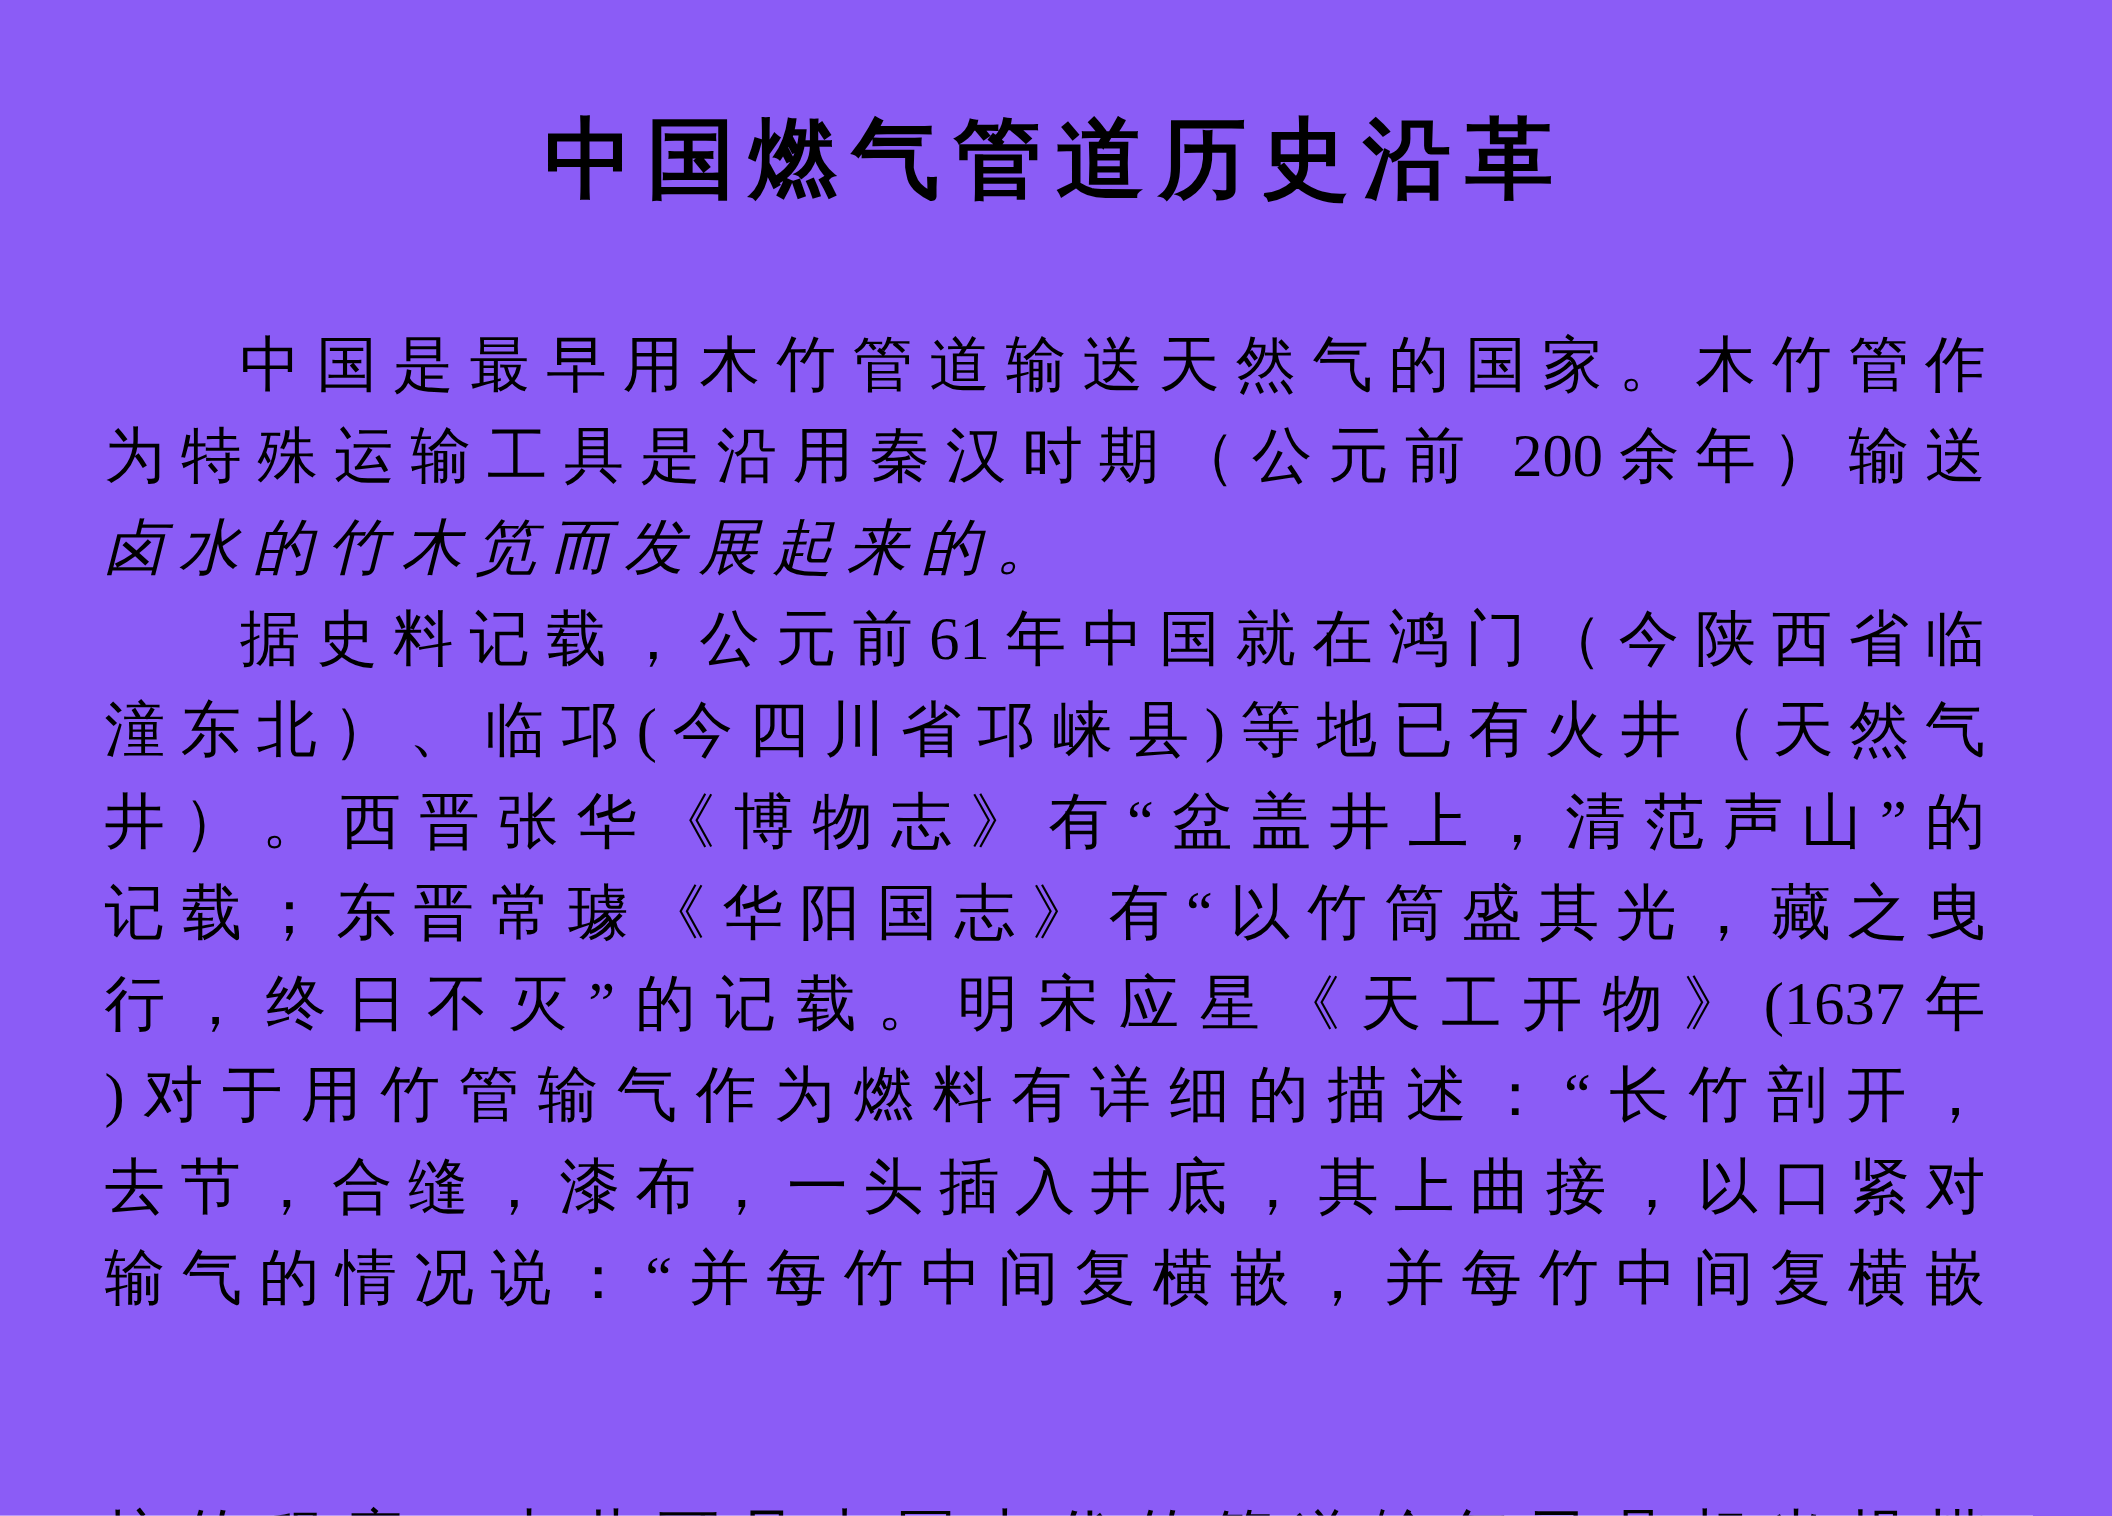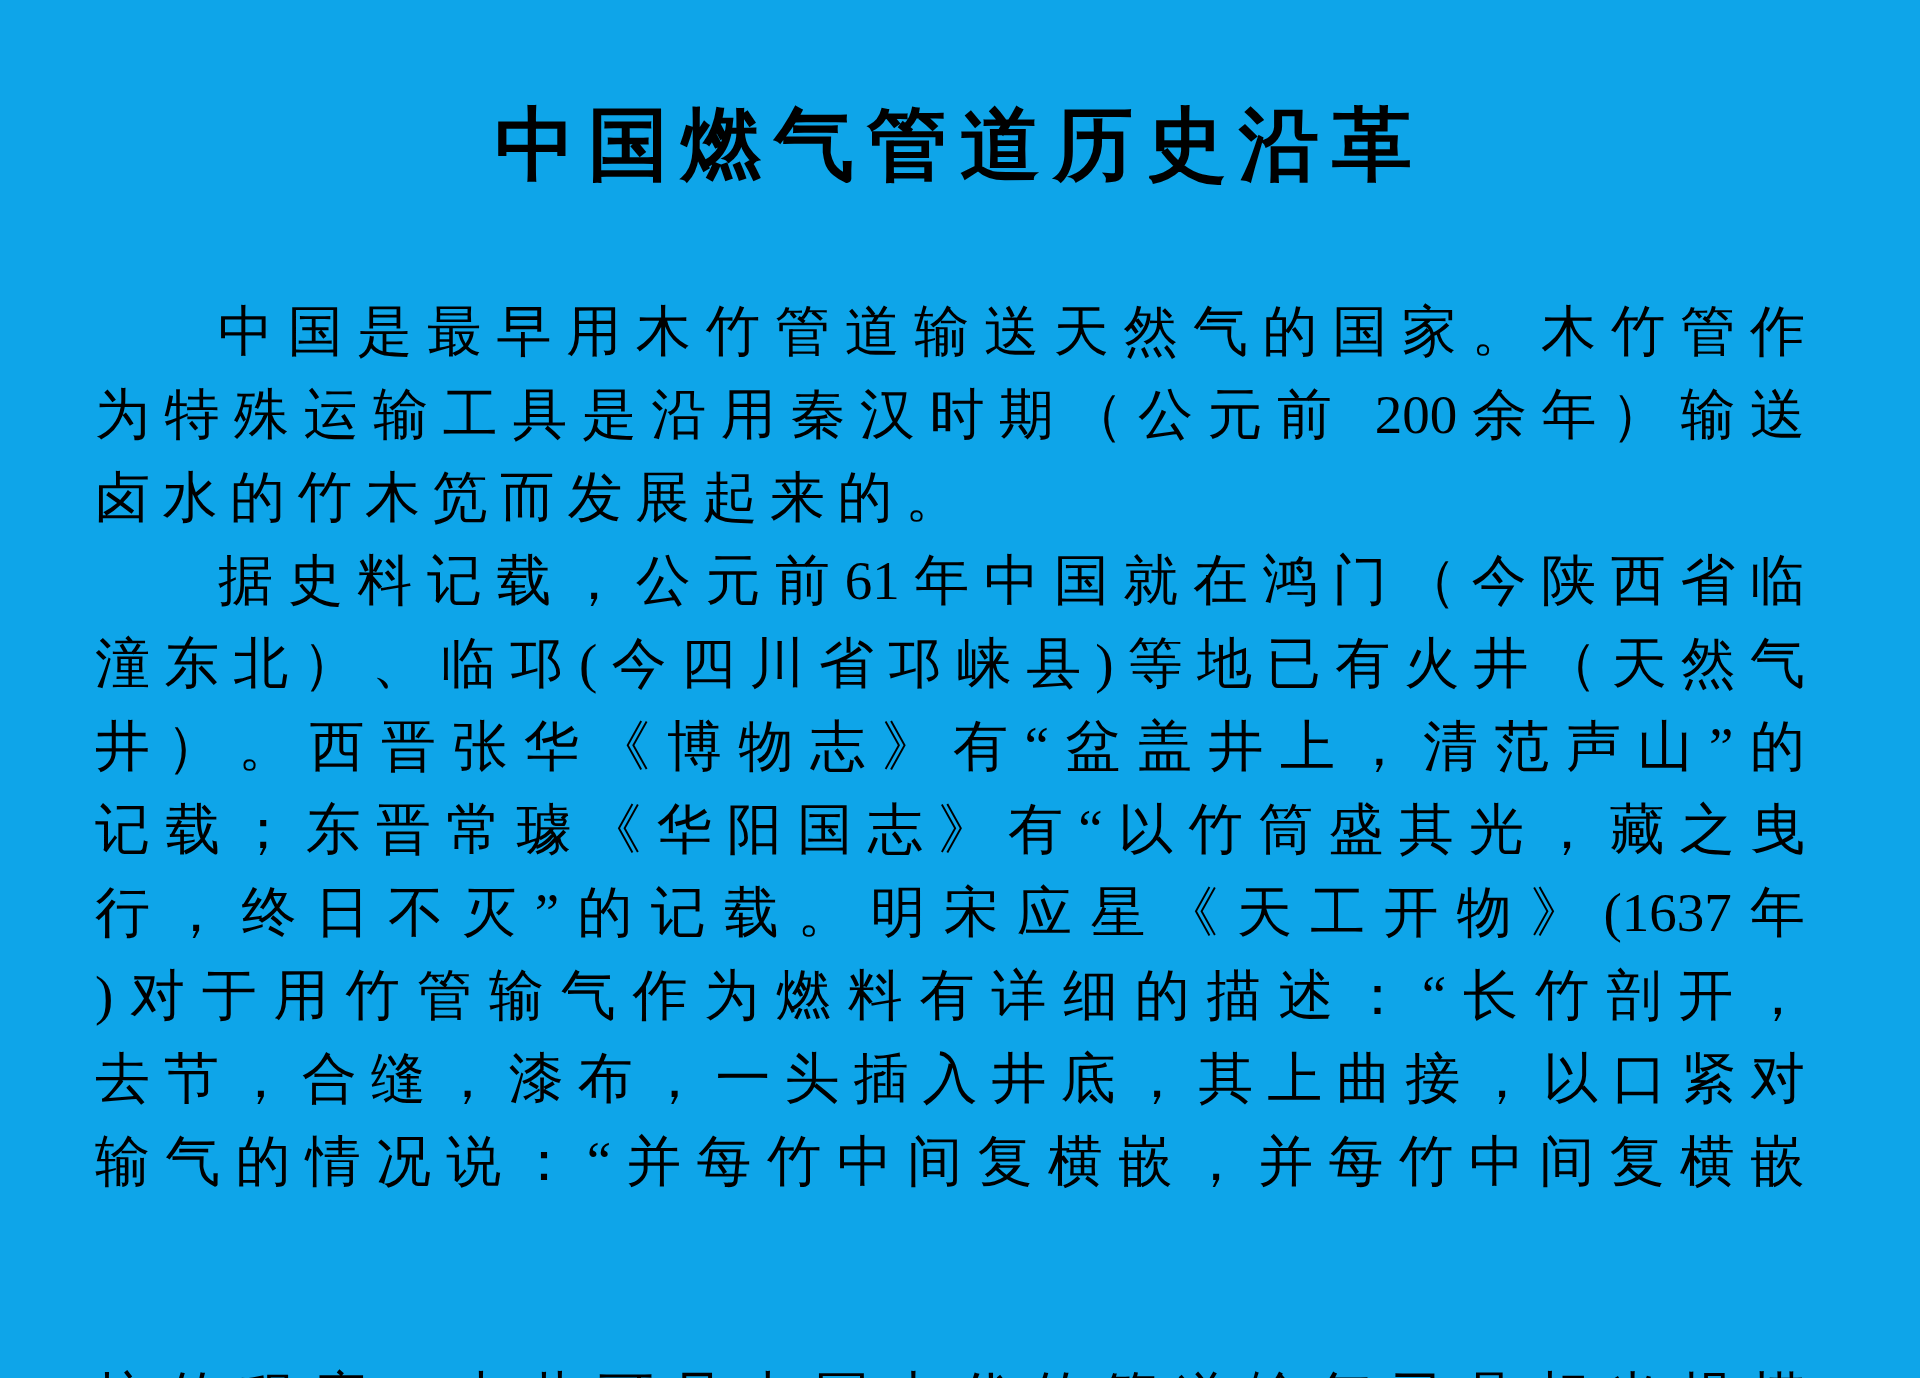--- a/index.html
+++ b/index.html
@@ -4,21 +4,21 @@
 <style>
   html, body {
     margin: 0;
     padding: 0;
     background: #ffffff;
   }
   .page {
     position: relative;
     width: 1920px;
     height: 1378px;
-    background: #0ea5e9;
+    background: #8b5cf6;
     overflow: hidden;
     color: #000000;
   }
   .doc-title {
     position: absolute;
     top: 100px;
     left: 0;
     width: 1920px;
     text-align: center;
     font-family: "Liberation Sans", "DejaVu Sans", sans-serif;
@@ -48,20 +48,21 @@
   }
   
   .ind {
     text-indent: 123px;
   }
   
   .end {
     text-align: center;
     text-align-last: left;
     letter-spacing: 12.5px;
+    font-style: italic;
   }
   
   .clip {
     position: absolute;
     top: 1356px;
     left: 95px;
     width: 1710px;
     height: 83px;
     line-height: 83px;
     font-size: 55px;

